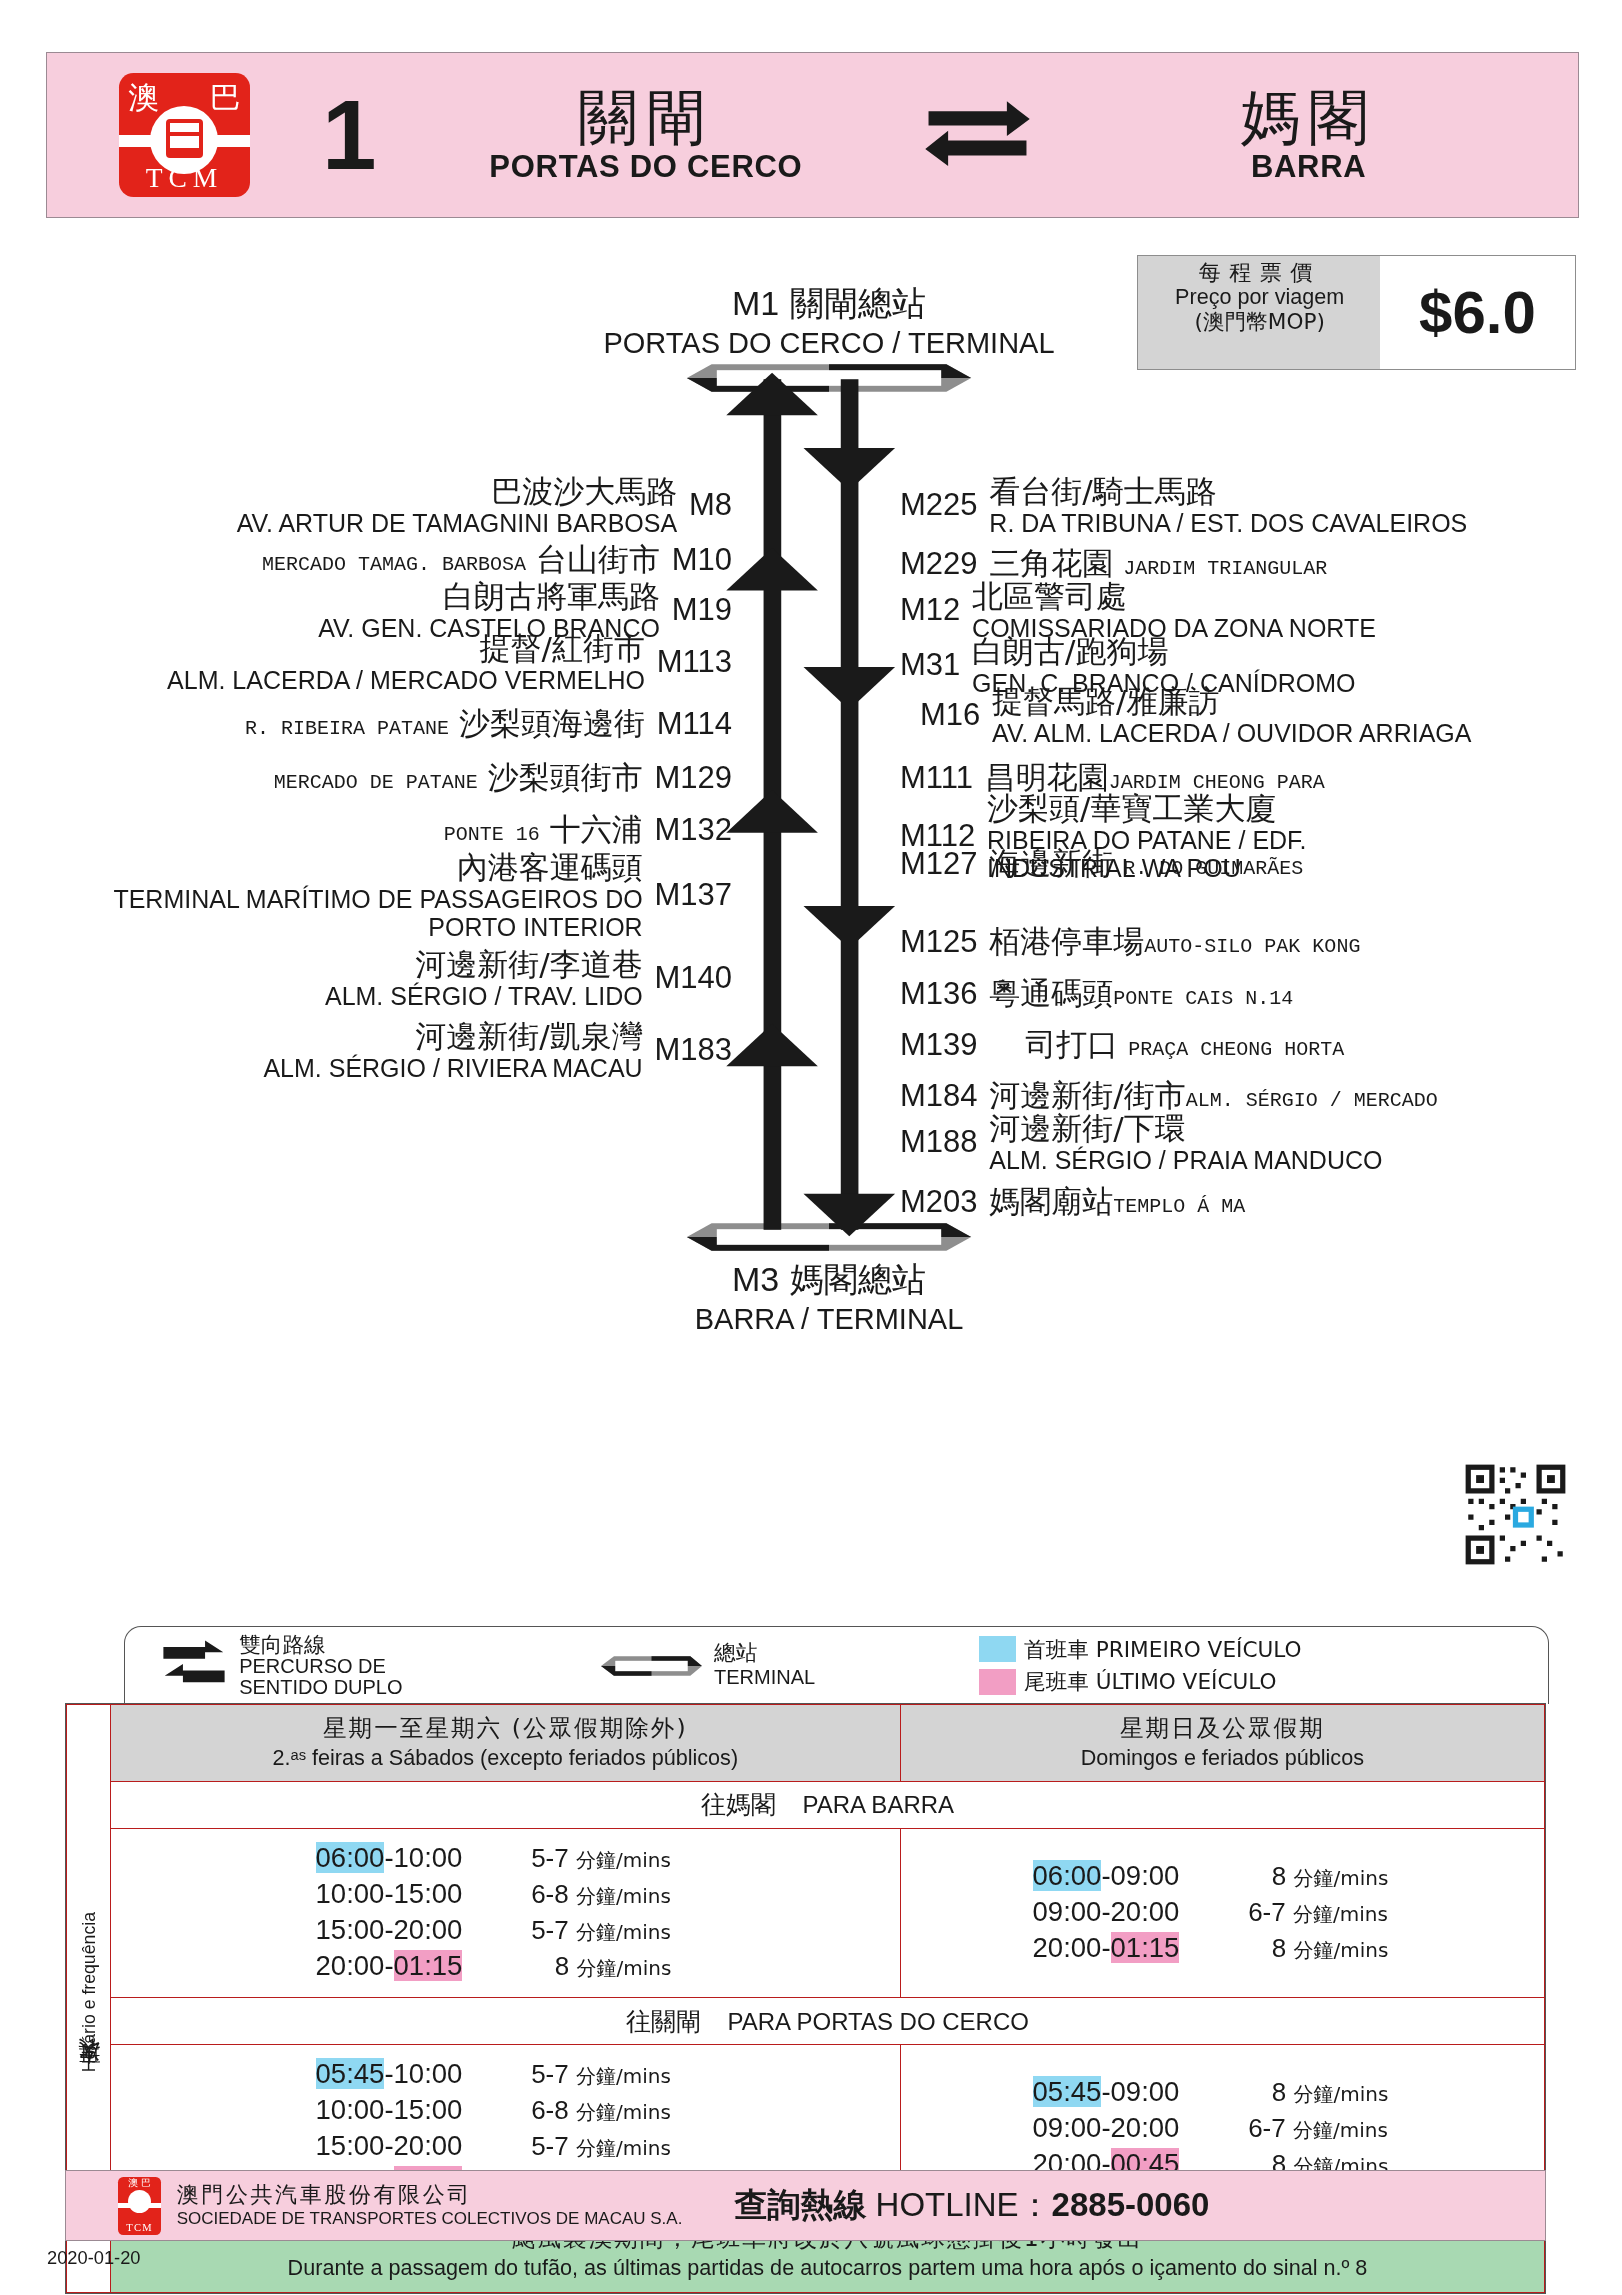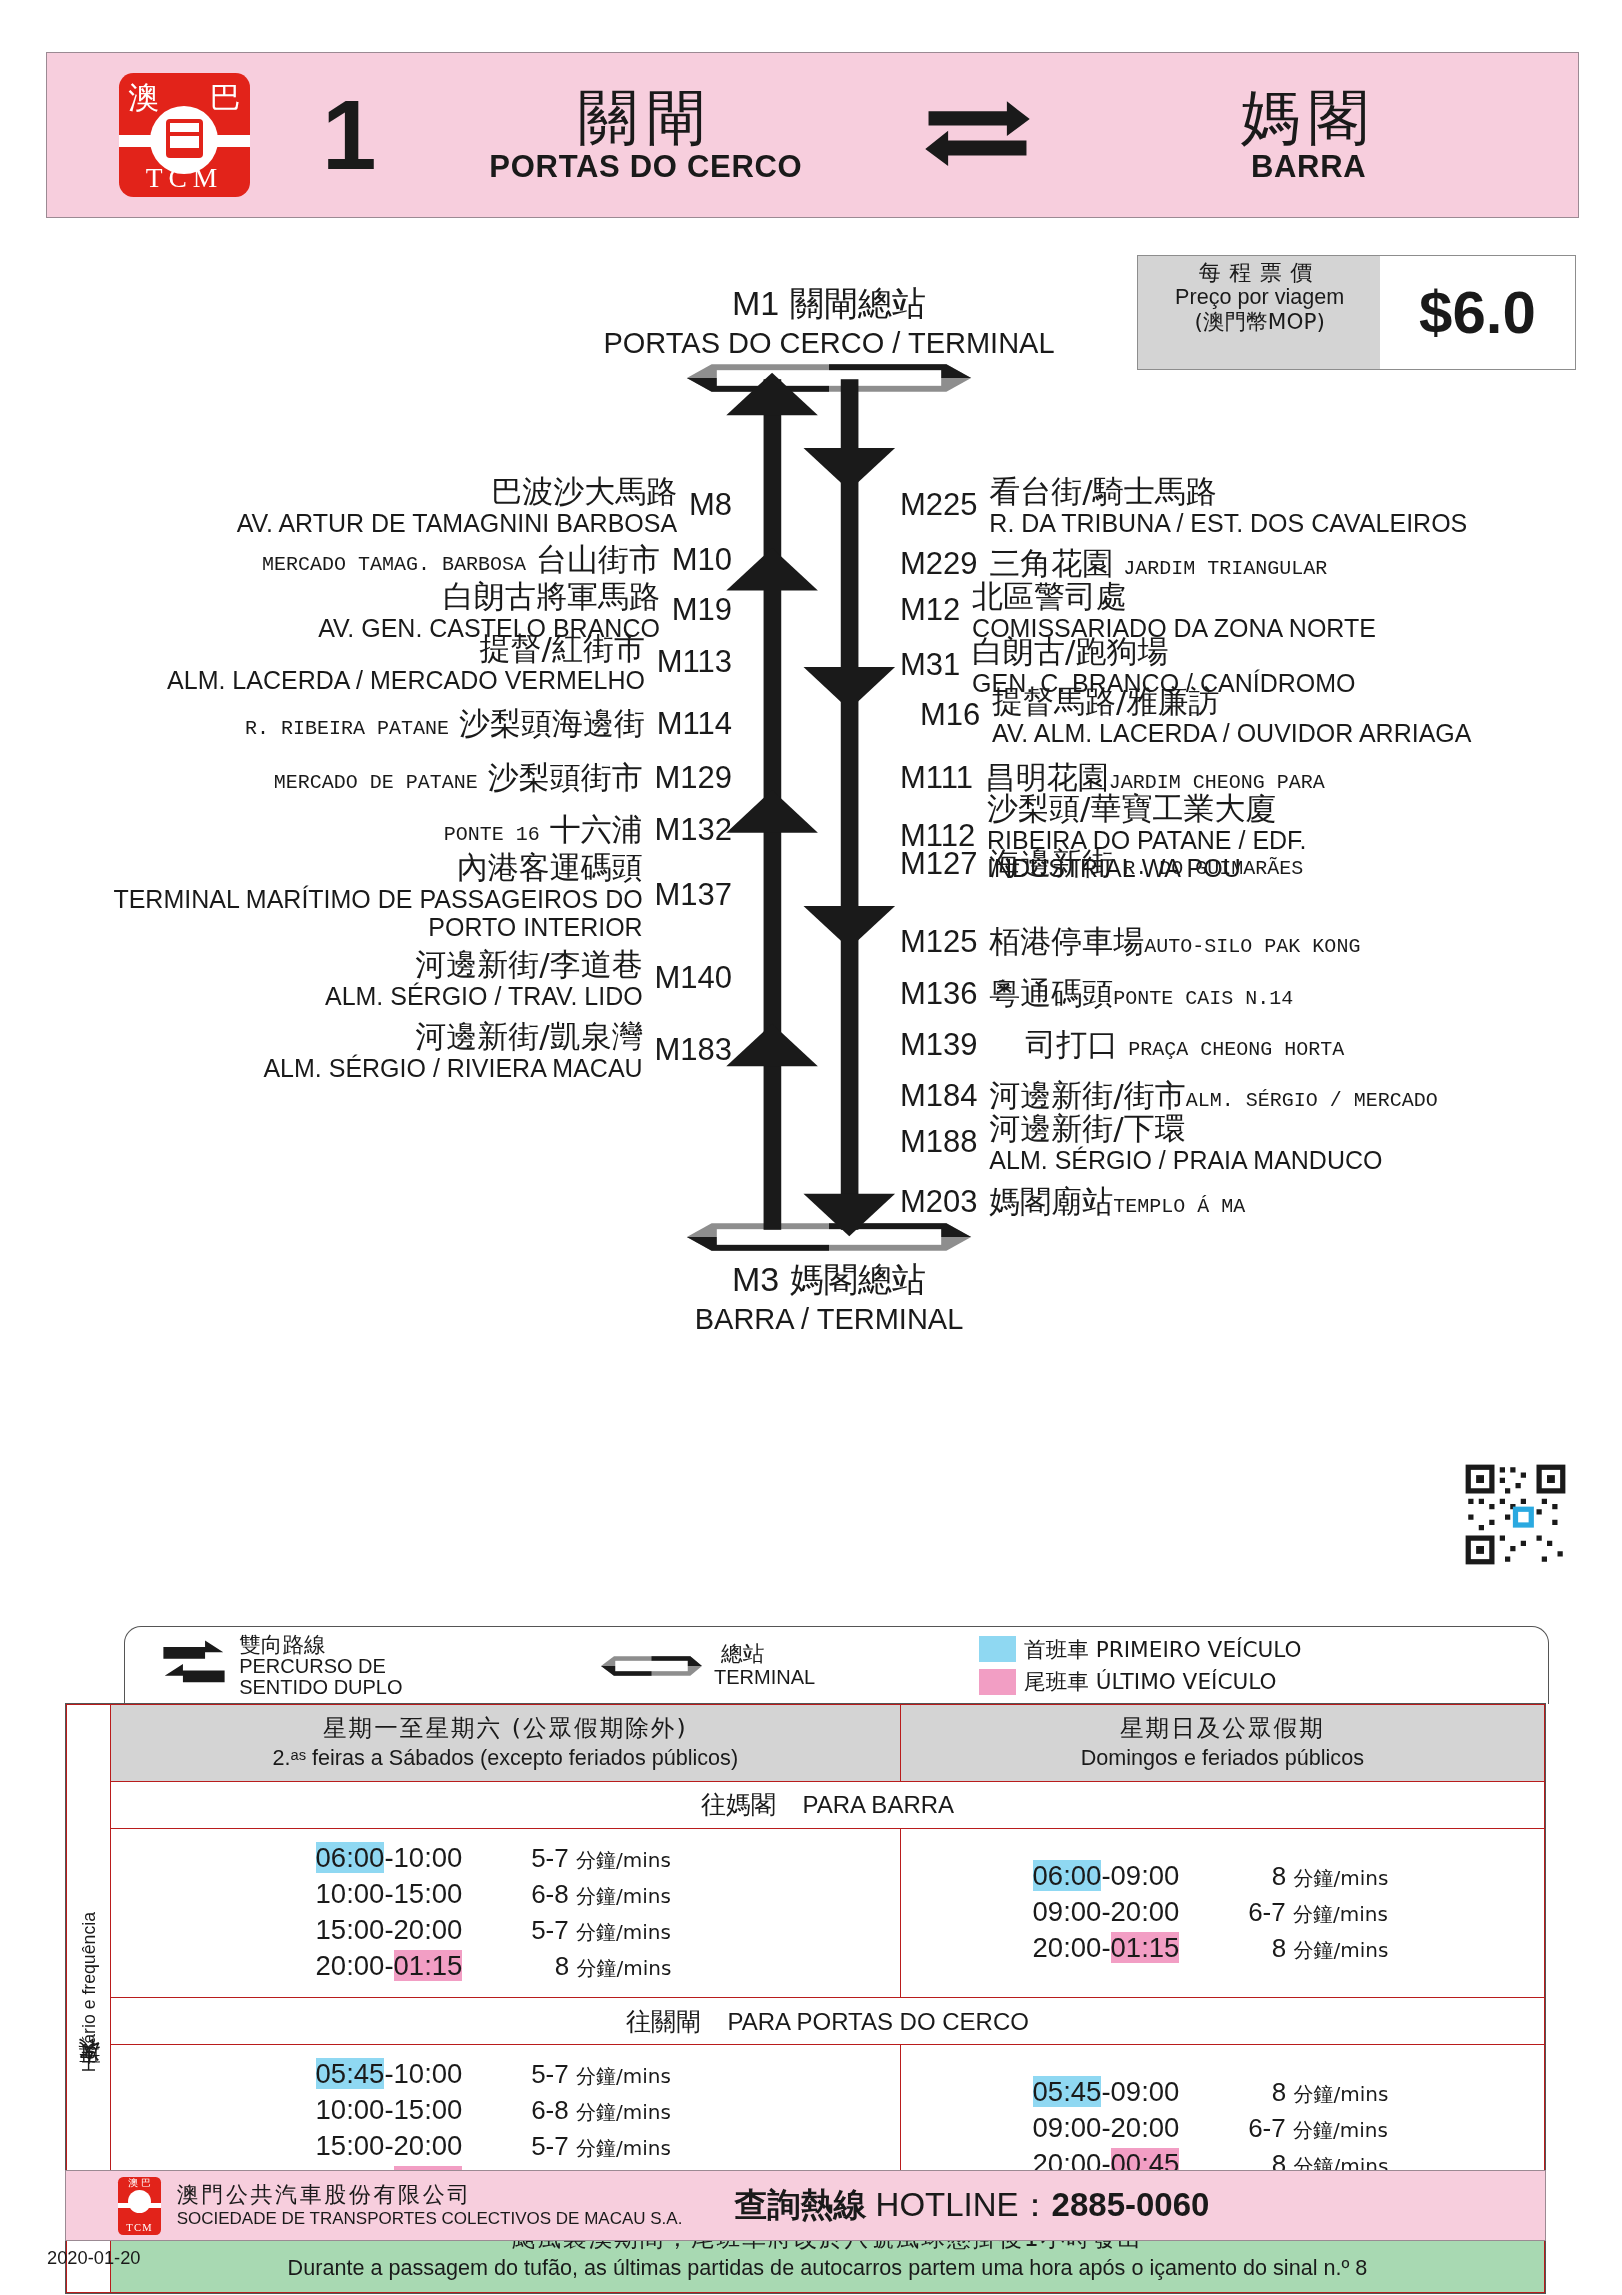--- a/index.html
+++ b/index.html
@@ -60,21 +60,21 @@
   
   .legend{position:absolute;left:124px;top:1626px;width:1423px;height:77px;border:1.3px solid #555;border-radius:17px 17px 0 0;border-bottom:none;display:flex;align-items:center;background:#fff;}
   .legend .item{display:flex;align-items:center;}
   .lg1{margin-left:33px;}
   .lg1 svg{width:72px;height:56px;}
   .lg1 .txt{margin-left:9.2px;}
   .lg1 .cn{font-size:21.6px;font-family:"DejaVu Sans",sans-serif;line-height:1.1;}
   .lg1 .pt{font-size:20px;line-height:1.05;}
   .lg2{margin-left:196px;}
   .lg2 .txt{margin-left:10.5px;}
-  .lg2 .cn{font-size:21.6px;font-family:Liberation Serif, serif;line-height:1.1;margin-left:7px;}
+  .lg2 .cn{font-size:21.6px;font-family:Liberation Mono, monospace;line-height:1.1;}
   .lg2 .pt{font-size:20px;line-height:1.05;}
   .lg3{margin-left:164px;}
   .lg3 .row{display:flex;align-items:center;margin:3.3px 0;}
   .lg3 .sw{width:37px;height:26px;margin-right:7.9px;}
   .lg3 .t{font-size:21.6px;font-family:"DejaVu Sans",sans-serif;white-space:nowrap;}
 
   
   .sched{position:absolute;left:65px;top:1703px;width:1479px;border:1.3px solid #555;border-collapse:collapse;background:#fff;}
   .sched table{border-collapse:collapse;width:100%;}
   .sched td{border:1px solid #b91c1c;}

